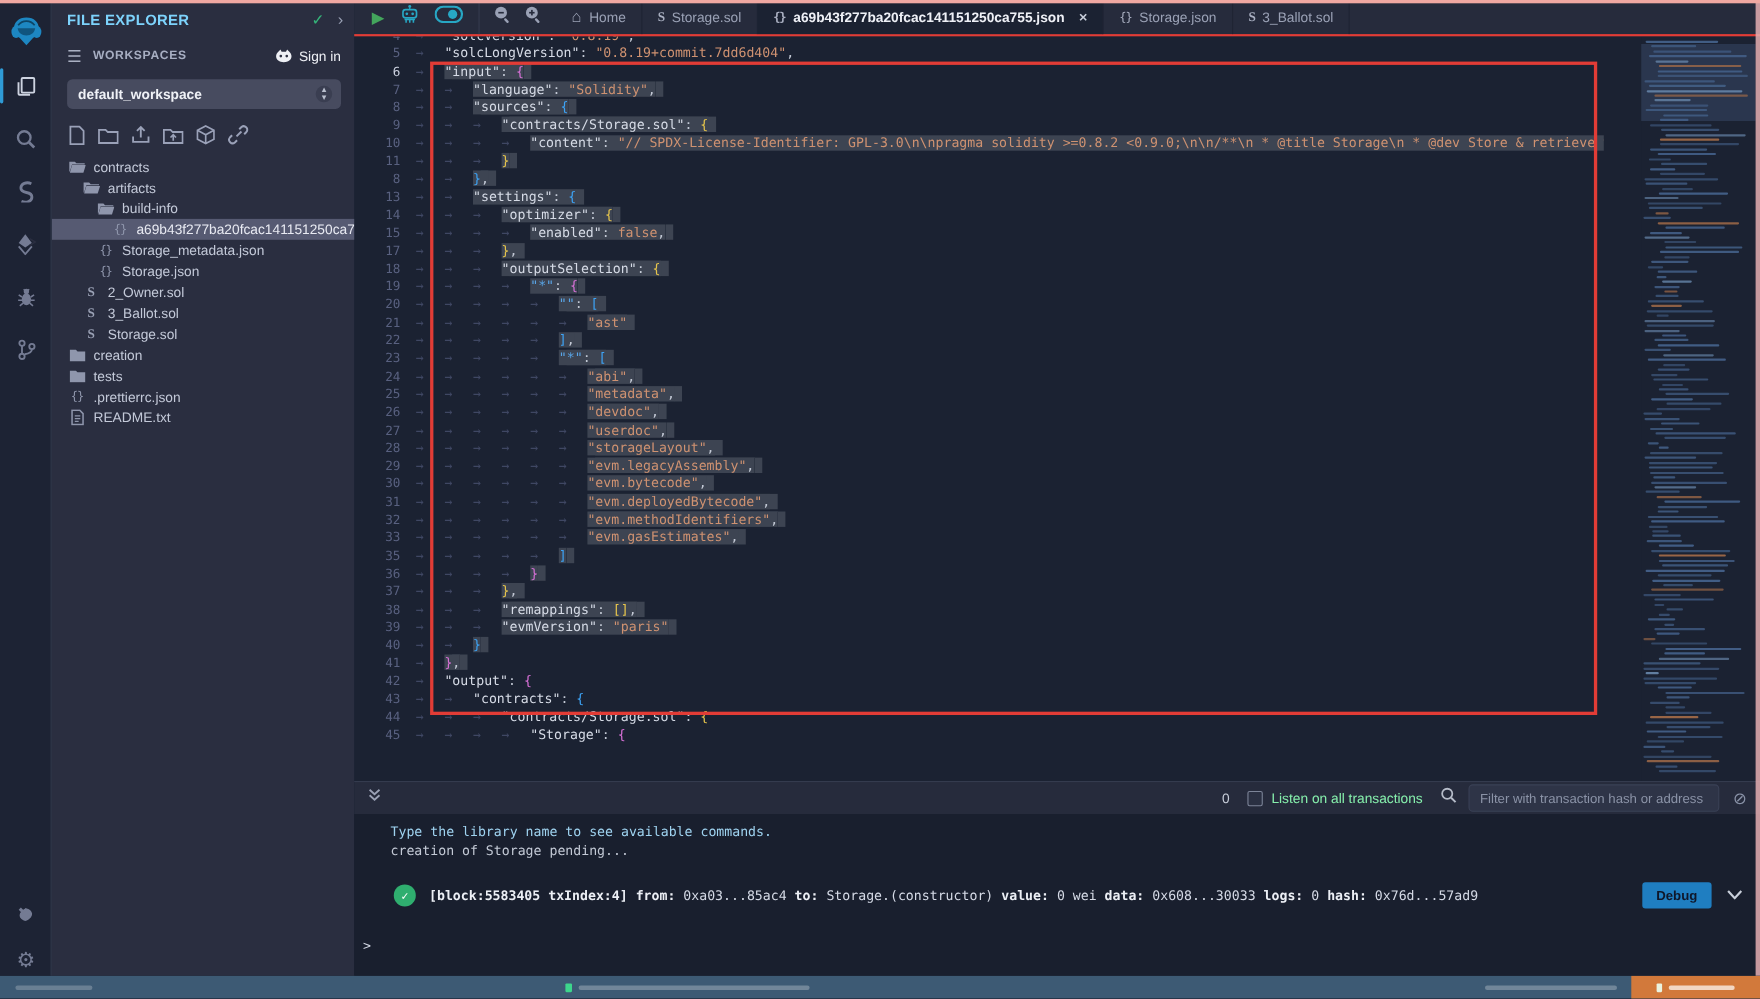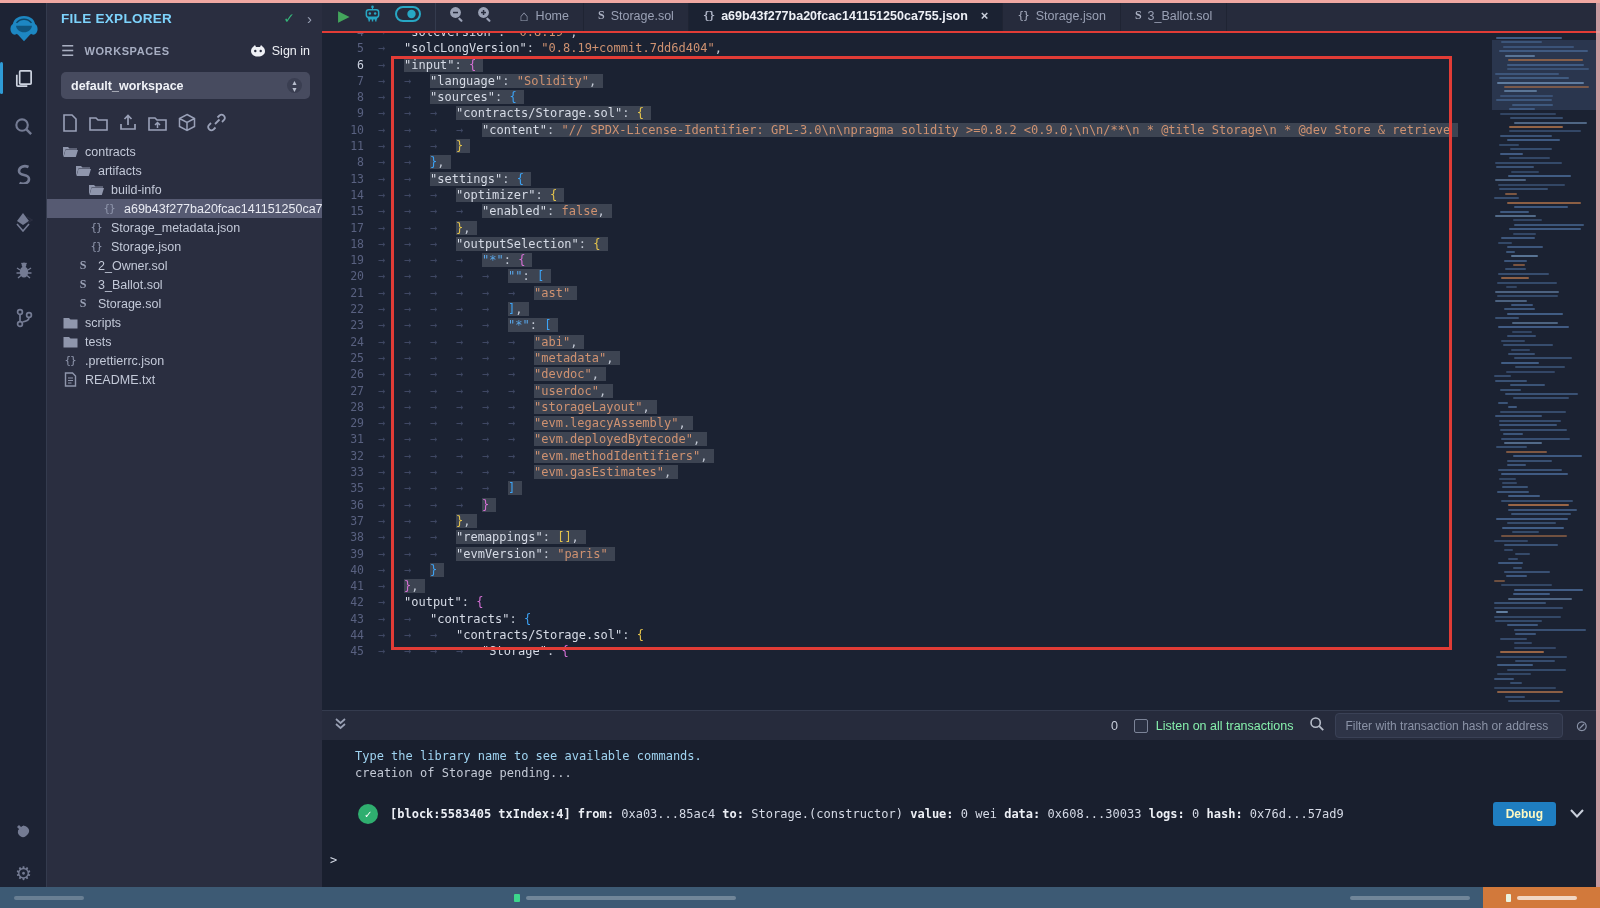--- a/index.html
+++ b/index.html
@@ -83,21 +83,21 @@
   .term-filter { width:228px; height:25px; background:#2e3447; border:1px solid #3a4156; border-radius:4px; color:#d5dae6; font-size:12px; padding:0 9px; outline:none; margin-right:12px; }
   .term-filter::placeholder { color:#8b93a7; }
   .term-ban { color:#8a93a8; font-size:15px; cursor:pointer; margin-right:2px; }
   .term-body { position:relative; height:147px; font-family:"DejaVu Sans Mono",monospace; font-size:12px; }
   .term-l1 { position:absolute; left:33px; top:9px; color:#9fd3f0; }
   .term-l2 { position:absolute; left:33px; top:26px; color:#c3c9d5; }
   .tx-row { position:absolute; left:36px; top:62px; right:12px; display:flex; align-items:center; }
   .tx-check { width:20px; height:20px; border-radius:50%; background:#2fae6f; color:#fff; font-size:11px; display:flex; align-items:center; justify-content:center; flex:none; margin-right:12px; }
   .tx-text { color:#d5dae6; white-space:nowrap; overflow:hidden; flex:1; }
   .tx-text b { color:#eceff5; }
-  .debug-btn { flex:none; background:#1f7ec1; color:#fef9c3; font-size:12px; font-weight:bold; border:none; border-radius:3px; padding:5px 13px; cursor:pointer; margin-left:14px; }
+  .debug-btn { flex:none; background:#1f7ec1; color:#0f172a; font-size:12px; font-weight:bold; border:none; border-radius:3px; padding:5px 13px; cursor:pointer; margin-left:14px; }
   .tx-chev { flex:none; color:#c9cfdb; margin:0 4px 0 14px; cursor:pointer; }
   .term-prompt { position:absolute; left:8px; top:113px; color:#d5dae6; }
 
   
   .statusbar { position:absolute; left:0; top:887px; width:1600px; height:21px; background:#3d5a74; display:flex; align-items:center; }
   .sb-dash { height:4px; border-radius:2px; background:rgba(255,255,255,.45); }
   .sb-green { width:6px; height:8px; background:#3dd68c; border-radius:1px; margin:0 6px 0 0; }
   .sb-accent { position:absolute; right:0; top:0; width:117px; height:21px; display:flex; align-items:center; justify-content:center; }
 </style>
 </head>
@@ -285,21 +285,21 @@
         <div class="tree-row" style="padding-left: 28px;">
           <span class="tree-ico sol-ico">S</span>
           <span>Storage.sol</span>
         </div>
         <div class="tree-row" style="padding-left: 15px;">
           <span class="tree-ico">
             <svg width="15" height="12" viewBox="0 0 15 12">
               <path d="M0.5 1 h5.5 l1.5 1.5 h7 V11.5 h-14 z" fill="#8f96ac"></path>
             </svg>
           </span>
-          <span>scripts</span>
+          <span>creation</span>
         </div>
         <div class="tree-row" style="padding-left: 15px;">
           <span class="tree-ico">
             <svg width="15" height="12" viewBox="0 0 15 12">
               <path d="M0.5 1 h5.5 l1.5 1.5 h7 V11.5 h-14 z" fill="#8f96ac"></path>
             </svg>
           </span>
           <span>tests</span>
         </div>
         <div class="tree-row" style="padding-left: 15px;">
@@ -401,20 +401,21 @@
           <div class="line"><span class="ln">20</span><span class="lc"><span class="tab-ws">→</span><span class="tab-ws">→</span><span class="tab-ws">→</span><span class="tab-ws">→</span><span class="tab-ws">→</span><span class="sel"><span class="tk-kb">""</span><span class="tk-p">: </span><span class="tk-bl">[</span></span></span></div>
           <div class="line"><span class="ln">21</span><span class="lc"><span class="tab-ws">→</span><span class="tab-ws">→</span><span class="tab-ws">→</span><span class="tab-ws">→</span><span class="tab-ws">→</span><span class="tab-ws">→</span><span class="sel"><span class="tk-s">"ast"</span></span></span></div>
           <div class="line"><span class="ln">22</span><span class="lc"><span class="tab-ws">→</span><span class="tab-ws">→</span><span class="tab-ws">→</span><span class="tab-ws">→</span><span class="tab-ws">→</span><span class="sel"><span class="tk-bl">]</span><span class="tk-p">,</span></span></span></div>
           <div class="line"><span class="ln">23</span><span class="lc"><span class="tab-ws">→</span><span class="tab-ws">→</span><span class="tab-ws">→</span><span class="tab-ws">→</span><span class="tab-ws">→</span><span class="sel"><span class="tk-kb">"*"</span><span class="tk-p">: </span><span class="tk-bl">[</span></span></span></div>
           <div class="line"><span class="ln">24</span><span class="lc"><span class="tab-ws">→</span><span class="tab-ws">→</span><span class="tab-ws">→</span><span class="tab-ws">→</span><span class="tab-ws">→</span><span class="tab-ws">→</span><span class="sel"><span class="tk-s">"abi"</span><span class="tk-p">,</span></span></span></div>
           <div class="line"><span class="ln">25</span><span class="lc"><span class="tab-ws">→</span><span class="tab-ws">→</span><span class="tab-ws">→</span><span class="tab-ws">→</span><span class="tab-ws">→</span><span class="tab-ws">→</span><span class="sel"><span class="tk-s">"metadata"</span><span class="tk-p">,</span></span></span></div>
           <div class="line"><span class="ln">26</span><span class="lc"><span class="tab-ws">→</span><span class="tab-ws">→</span><span class="tab-ws">→</span><span class="tab-ws">→</span><span class="tab-ws">→</span><span class="tab-ws">→</span><span class="sel"><span class="tk-s">"devdoc"</span><span class="tk-p">,</span></span></span></div>
           <div class="line"><span class="ln">27</span><span class="lc"><span class="tab-ws">→</span><span class="tab-ws">→</span><span class="tab-ws">→</span><span class="tab-ws">→</span><span class="tab-ws">→</span><span class="tab-ws">→</span><span class="sel"><span class="tk-s">"userdoc"</span><span class="tk-p">,</span></span></span></div>
           <div class="line"><span class="ln">28</span><span class="lc"><span class="tab-ws">→</span><span class="tab-ws">→</span><span class="tab-ws">→</span><span class="tab-ws">→</span><span class="tab-ws">→</span><span class="tab-ws">→</span><span class="sel"><span class="tk-s">"storageLayout"</span><span class="tk-p">,</span></span></span></div>
           <div class="line"><span class="ln">29</span><span class="lc"><span class="tab-ws">→</span><span class="tab-ws">→</span><span class="tab-ws">→</span><span class="tab-ws">→</span><span class="tab-ws">→</span><span class="tab-ws">→</span><span class="sel"><span class="tk-s">"evm.legacyAssembly"</span><span class="tk-p">,</span></span></span></div>
+          <div class="line"><span class="ln">30</span><span class="lc"><span class="tab-ws">→</span><span class="tab-ws">→</span><span class="tab-ws">→</span><span class="tab-ws">→</span><span class="tab-ws">→</span><span class="tab-ws">→</span><span class="sel"><span class="tk-s">"evm.bytecode"</span><span class="tk-p">,</span></span></span></div>
           <div class="line"><span class="ln">31</span><span class="lc"><span class="tab-ws">→</span><span class="tab-ws">→</span><span class="tab-ws">→</span><span class="tab-ws">→</span><span class="tab-ws">→</span><span class="tab-ws">→</span><span class="sel"><span class="tk-s">"evm.deployedBytecode"</span><span class="tk-p">,</span></span></span></div>
           <div class="line"><span class="ln">32</span><span class="lc"><span class="tab-ws">→</span><span class="tab-ws">→</span><span class="tab-ws">→</span><span class="tab-ws">→</span><span class="tab-ws">→</span><span class="tab-ws">→</span><span class="sel"><span class="tk-s">"evm.methodIdentifiers"</span><span class="tk-p">,</span></span></span></div>
           <div class="line"><span class="ln">33</span><span class="lc"><span class="tab-ws">→</span><span class="tab-ws">→</span><span class="tab-ws">→</span><span class="tab-ws">→</span><span class="tab-ws">→</span><span class="tab-ws">→</span><span class="sel"><span class="tk-s">"evm.gasEstimates"</span><span class="tk-p">,</span></span></span></div>
           <div class="line"><span class="ln">35</span><span class="lc"><span class="tab-ws">→</span><span class="tab-ws">→</span><span class="tab-ws">→</span><span class="tab-ws">→</span><span class="tab-ws">→</span><span class="sel"><span class="tk-bl">]</span></span></span></div>
           <div class="line"><span class="ln">36</span><span class="lc"><span class="tab-ws">→</span><span class="tab-ws">→</span><span class="tab-ws">→</span><span class="tab-ws">→</span><span class="sel"><span class="tk-o">}</span></span></span></div>
           <div class="line"><span class="ln">37</span><span class="lc"><span class="tab-ws">→</span><span class="tab-ws">→</span><span class="tab-ws">→</span><span class="sel"><span class="tk-g">}</span><span class="tk-p">,</span></span></span></div>
           <div class="line"><span class="ln">38</span><span class="lc"><span class="tab-ws">→</span><span class="tab-ws">→</span><span class="tab-ws">→</span><span class="sel"><span class="tk-k">"remappings"</span><span class="tk-p">: </span><span class="tk-g">[]</span><span class="tk-p">,</span></span></span></div>
           <div class="line"><span class="ln">39</span><span class="lc"><span class="tab-ws">→</span><span class="tab-ws">→</span><span class="tab-ws">→</span><span class="sel"><span class="tk-k">"evmVersion"</span><span class="tk-p">: </span><span class="tk-s">"paris"</span></span></span></div>
           <div class="line"><span class="ln">40</span><span class="lc"><span class="tab-ws">→</span><span class="tab-ws">→</span><span class="sel"><span class="tk-bl">}</span></span></span></div>
           <div class="line"><span class="ln">41</span><span class="lc"><span class="tab-ws">→</span><span class="sel"><span class="tk-o">}</span><span class="tk-p">,</span></span></span></div>

